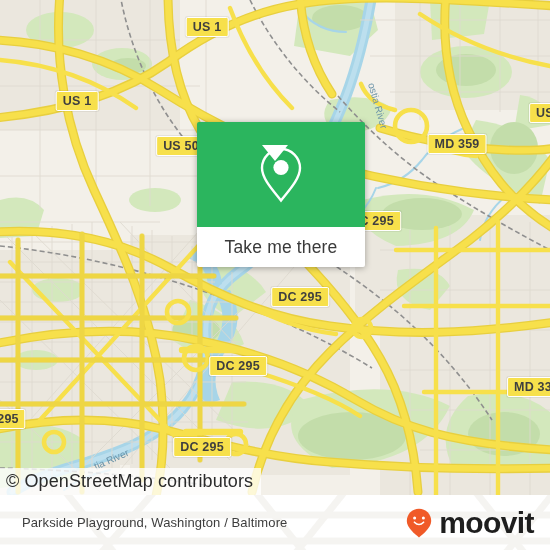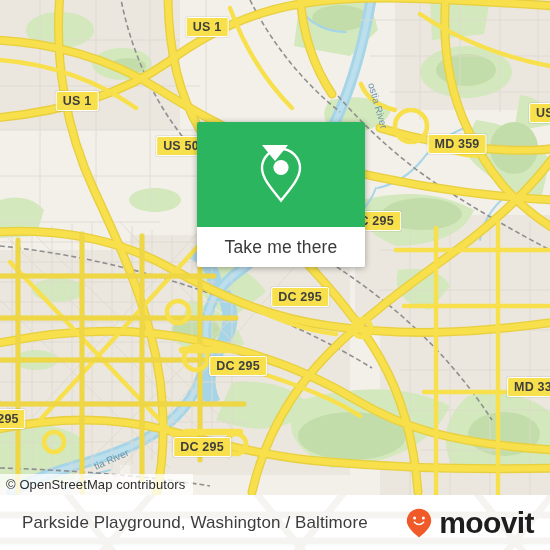--- a/index.html
+++ b/index.html
@@ -15,21 +15,21 @@
     position:absolute;left:0;top:0;width:550px;height:495px;
     background:#f3f0e9;
     overflow:hidden;
   }
   .map svg{display:block;width:550px;height:495px;}
 
   
   .attrib{
     position:absolute;left:0;bottom:0;
     background:rgba(255,255,255,0.78);
-    font-size:13px;color:#2b2b2b;
+    font-size:18px;color:#2b2b2b;
     padding:3px 8px 3px 6px;
     letter-spacing:.1px;
     white-space:nowrap;
   }
 
   
   .popup{
     position:absolute;left:191px;top:122px;width:168px;
     filter:drop-shadow(0 1px 3px rgba(0,0,0,.32));
     padding-left:6px;
@@ -59,21 +59,21 @@
     position:absolute;left:0;top:495px;width:550px;height:55px;
     background:#ffffff;overflow:hidden;
   }
   .footer-wm{position:absolute;left:0;top:0;width:550px;height:55px;opacity:.5;}
   .footer-inner{
     position:relative;width:100%;height:100%;
     display:flex;align-items:center;justify-content:space-between;
     padding:0 16px 0 22px;box-sizing:border-box;
   }
   .footer-title{
-    font-size:17px;color:#3d3d3d;white-space:nowrap;letter-spacing:.1px;
+    font-size:13px;color:#3d3d3d;white-space:nowrap;letter-spacing:.1px;
   }
   .brand{display:flex;align-items:center;gap:7px;}
   .brand-pin{width:26px;height:30px;display:block;}
   .brand-word{
     font-size:30px;font-weight:bold;color:#1e1e1e;
     letter-spacing:-0.6px;line-height:1;
   }
 </style>
 </head>
 <body>

